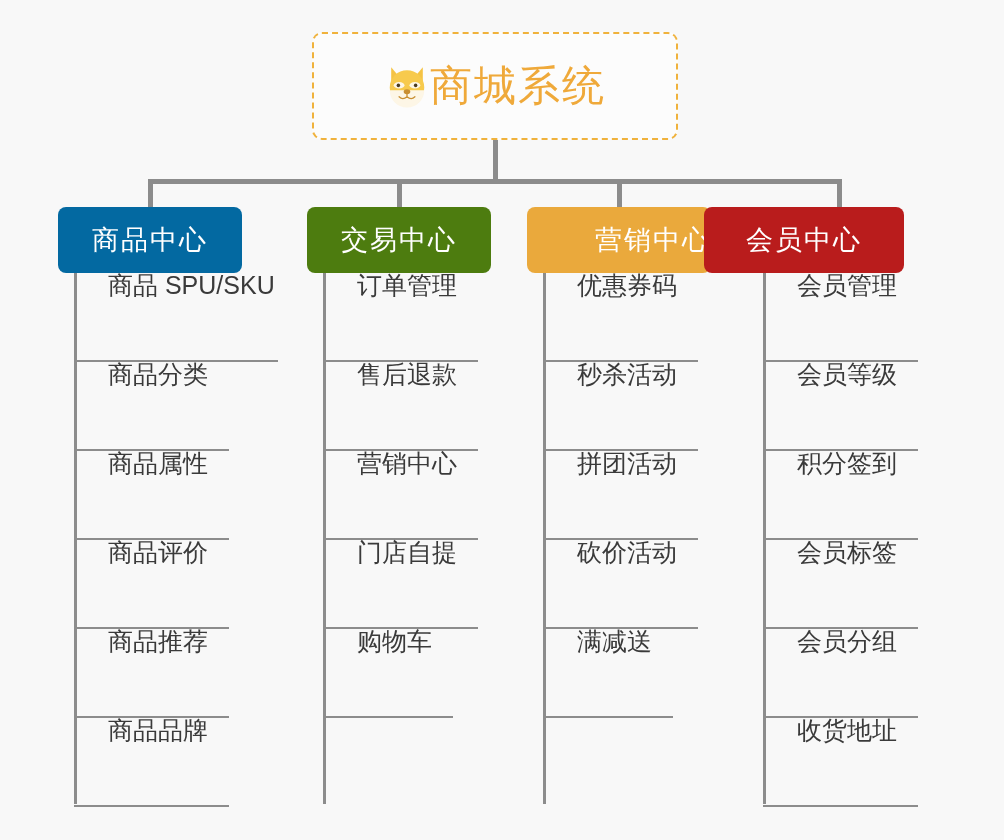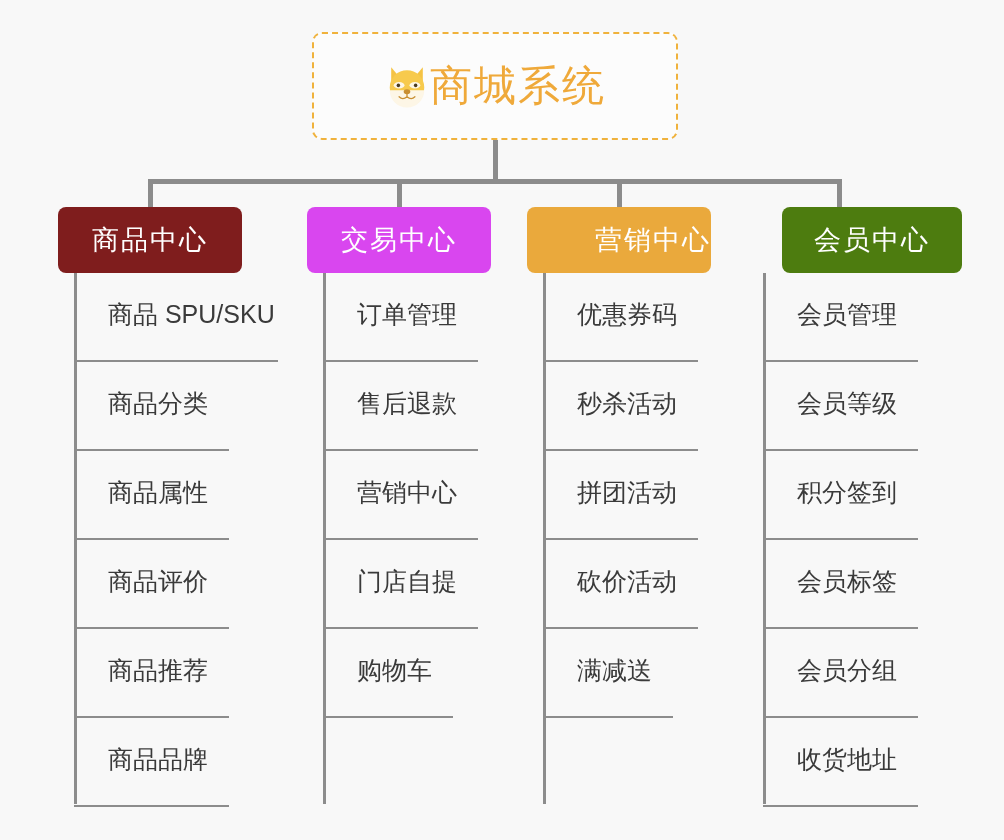--- a/index.html
+++ b/index.html
@@ -86,21 +86,21 @@
     left: 0;
     top: 0;
     width: 3px;
     background: #8c8c8c;
   }
   .leaf {
     position: relative;
     height: 89px;
     box-sizing: border-box;
     display: flex;
-    align-items: center;
+    align-items: flex-start;
   }
   .leaf-underline {
     position: absolute;
     left: 0;
     bottom: 0;
     height: 2px;
     background: #8c8c8c;
   }
   .leaf-label {
     position: relative;
@@ -138,21 +138,21 @@
 
   <div class="conn conn-v" style="left:493px; top:140px; width:5px; height:43px;"></div>
 
   <div class="conn conn-h" style="left:148px; top:179px; width:694px; height:5px;"></div>
 
   <div class="conn conn-v" style="left:148px; top:179px; width:5px; height:30px;"></div>
   <div class="conn conn-v" style="left:397px; top:179px; width:5px; height:30px;"></div>
   <div class="conn conn-v" style="left:617px; top:179px; width:5px; height:30px;"></div>
   <div class="conn conn-v" style="left:837px; top:179px; width:5px; height:30px;"></div>
 
-  <div class="branch" style="left:58px; width:184px; background:#7f1d1d;">
+  <div class="branch" style="left:58px; width:184px; background:#0369a1;">
     <span class="branch-label">商品中心</span>
   </div>
   <div class="leaf-col" style="left:74px;">
     <div class="spine" style="height:531px;"></div>
     <div class="leaf">
       <span class="leaf-underline" style="width:204px;"></span>
       <span class="leaf-label">商品 SPU/SKU</span>
     </div>
     <div class="leaf">
       <span class="leaf-underline" style="width:155px;"></span>
@@ -169,21 +169,21 @@
     <div class="leaf">
       <span class="leaf-underline" style="width:155px;"></span>
       <span class="leaf-label">商品推荐</span>
     </div>
     <div class="leaf">
       <span class="leaf-underline" style="width:155px;"></span>
       <span class="leaf-label">商品品牌</span>
     </div>
   </div>
 
-  <div class="branch" style="left:307px; width:184px; background:#d946ef;">
+  <div class="branch" style="left:307px; width:184px; background:#4d7c0f;">
     <span class="branch-label">交易中心</span>
   </div>
   <div class="leaf-col" style="left:323px;">
     <div class="spine" style="height:531px;"></div>
     <div class="leaf">
       <span class="leaf-underline" style="width:155px;"></span>
       <span class="leaf-label">订单管理</span>
     </div>
     <div class="leaf">
       <span class="leaf-underline" style="width:155px;"></span>
@@ -223,21 +223,21 @@
     <div class="leaf">
       <span class="leaf-underline" style="width:155px;"></span>
       <span class="leaf-label">砍价活动</span>
     </div>
     <div class="leaf">
       <span class="leaf-underline" style="width:130px;"></span>
       <span class="leaf-label">满减送</span>
     </div>
   </div>
 
-  <div class="branch" style="left:782px; width:180px; background:#4d7c0f;">
+  <div class="branch" style="left:704px; width:200px; background:#b91c1c;">
     <span class="branch-label">会员中心</span>
   </div>
   <div class="leaf-col" style="left:763px;">
     <div class="spine" style="height:531px;"></div>
     <div class="leaf">
       <span class="leaf-underline" style="width:155px;"></span>
       <span class="leaf-label">会员管理</span>
     </div>
     <div class="leaf">
       <span class="leaf-underline" style="width:155px;"></span>

